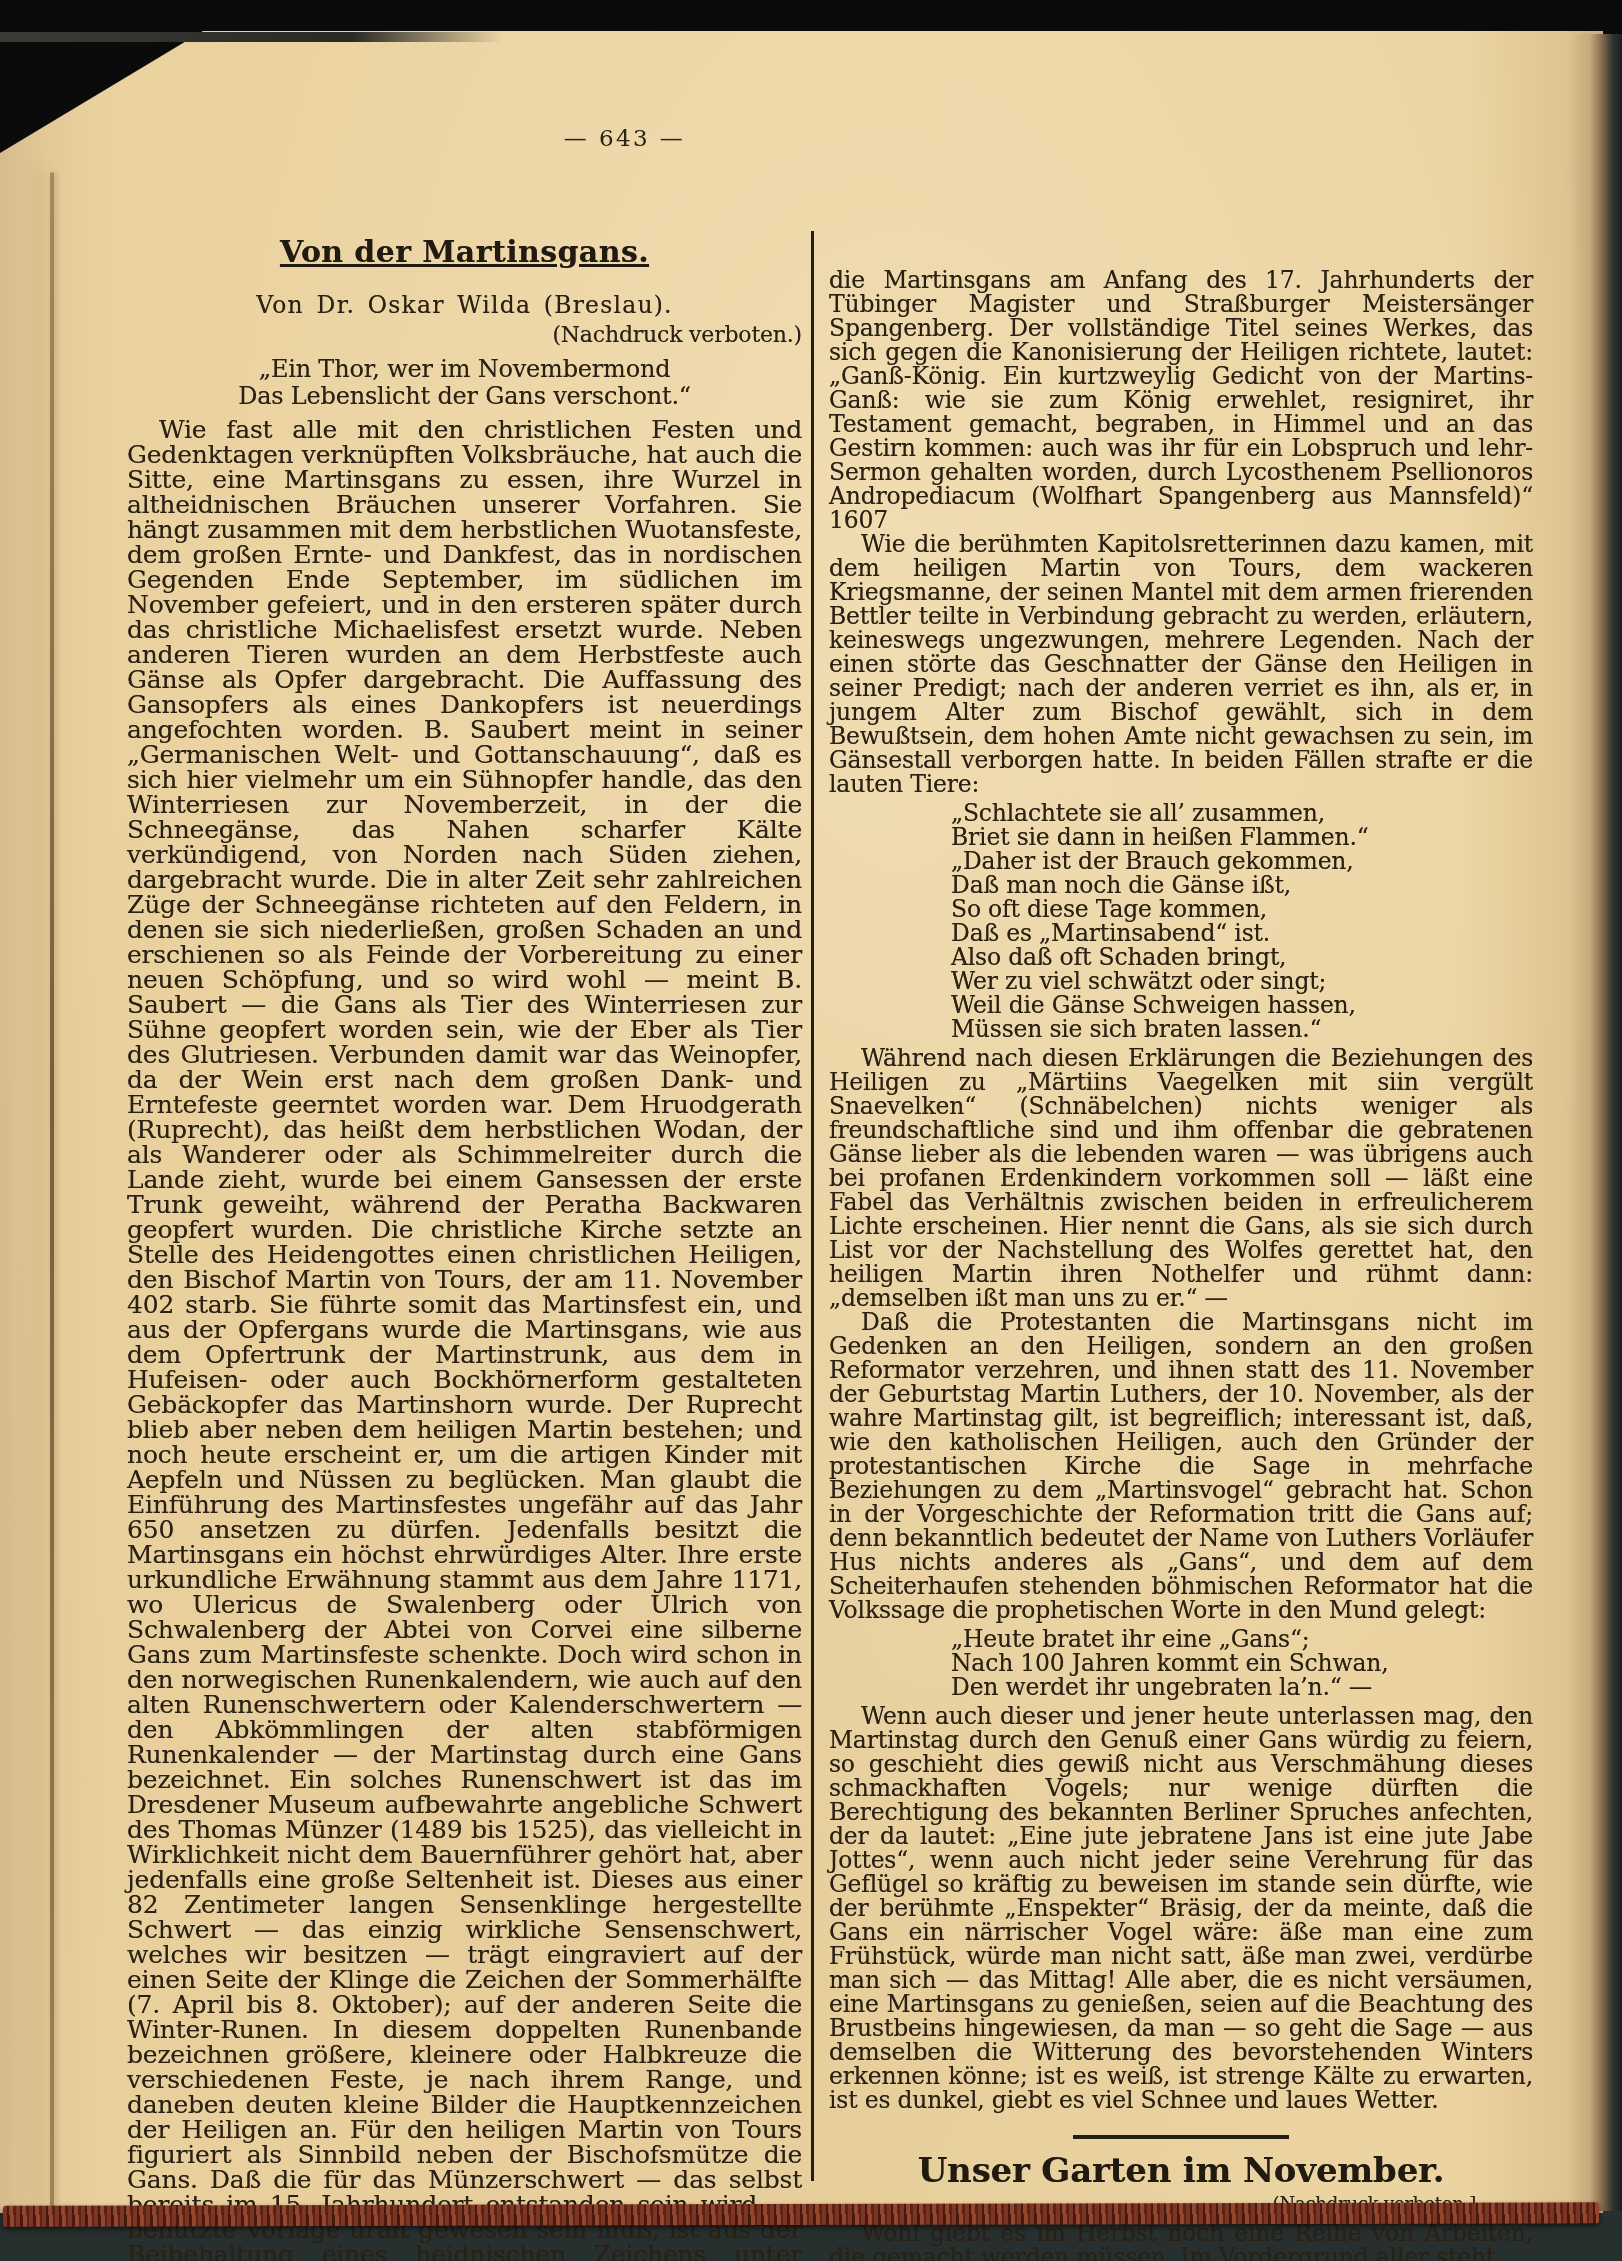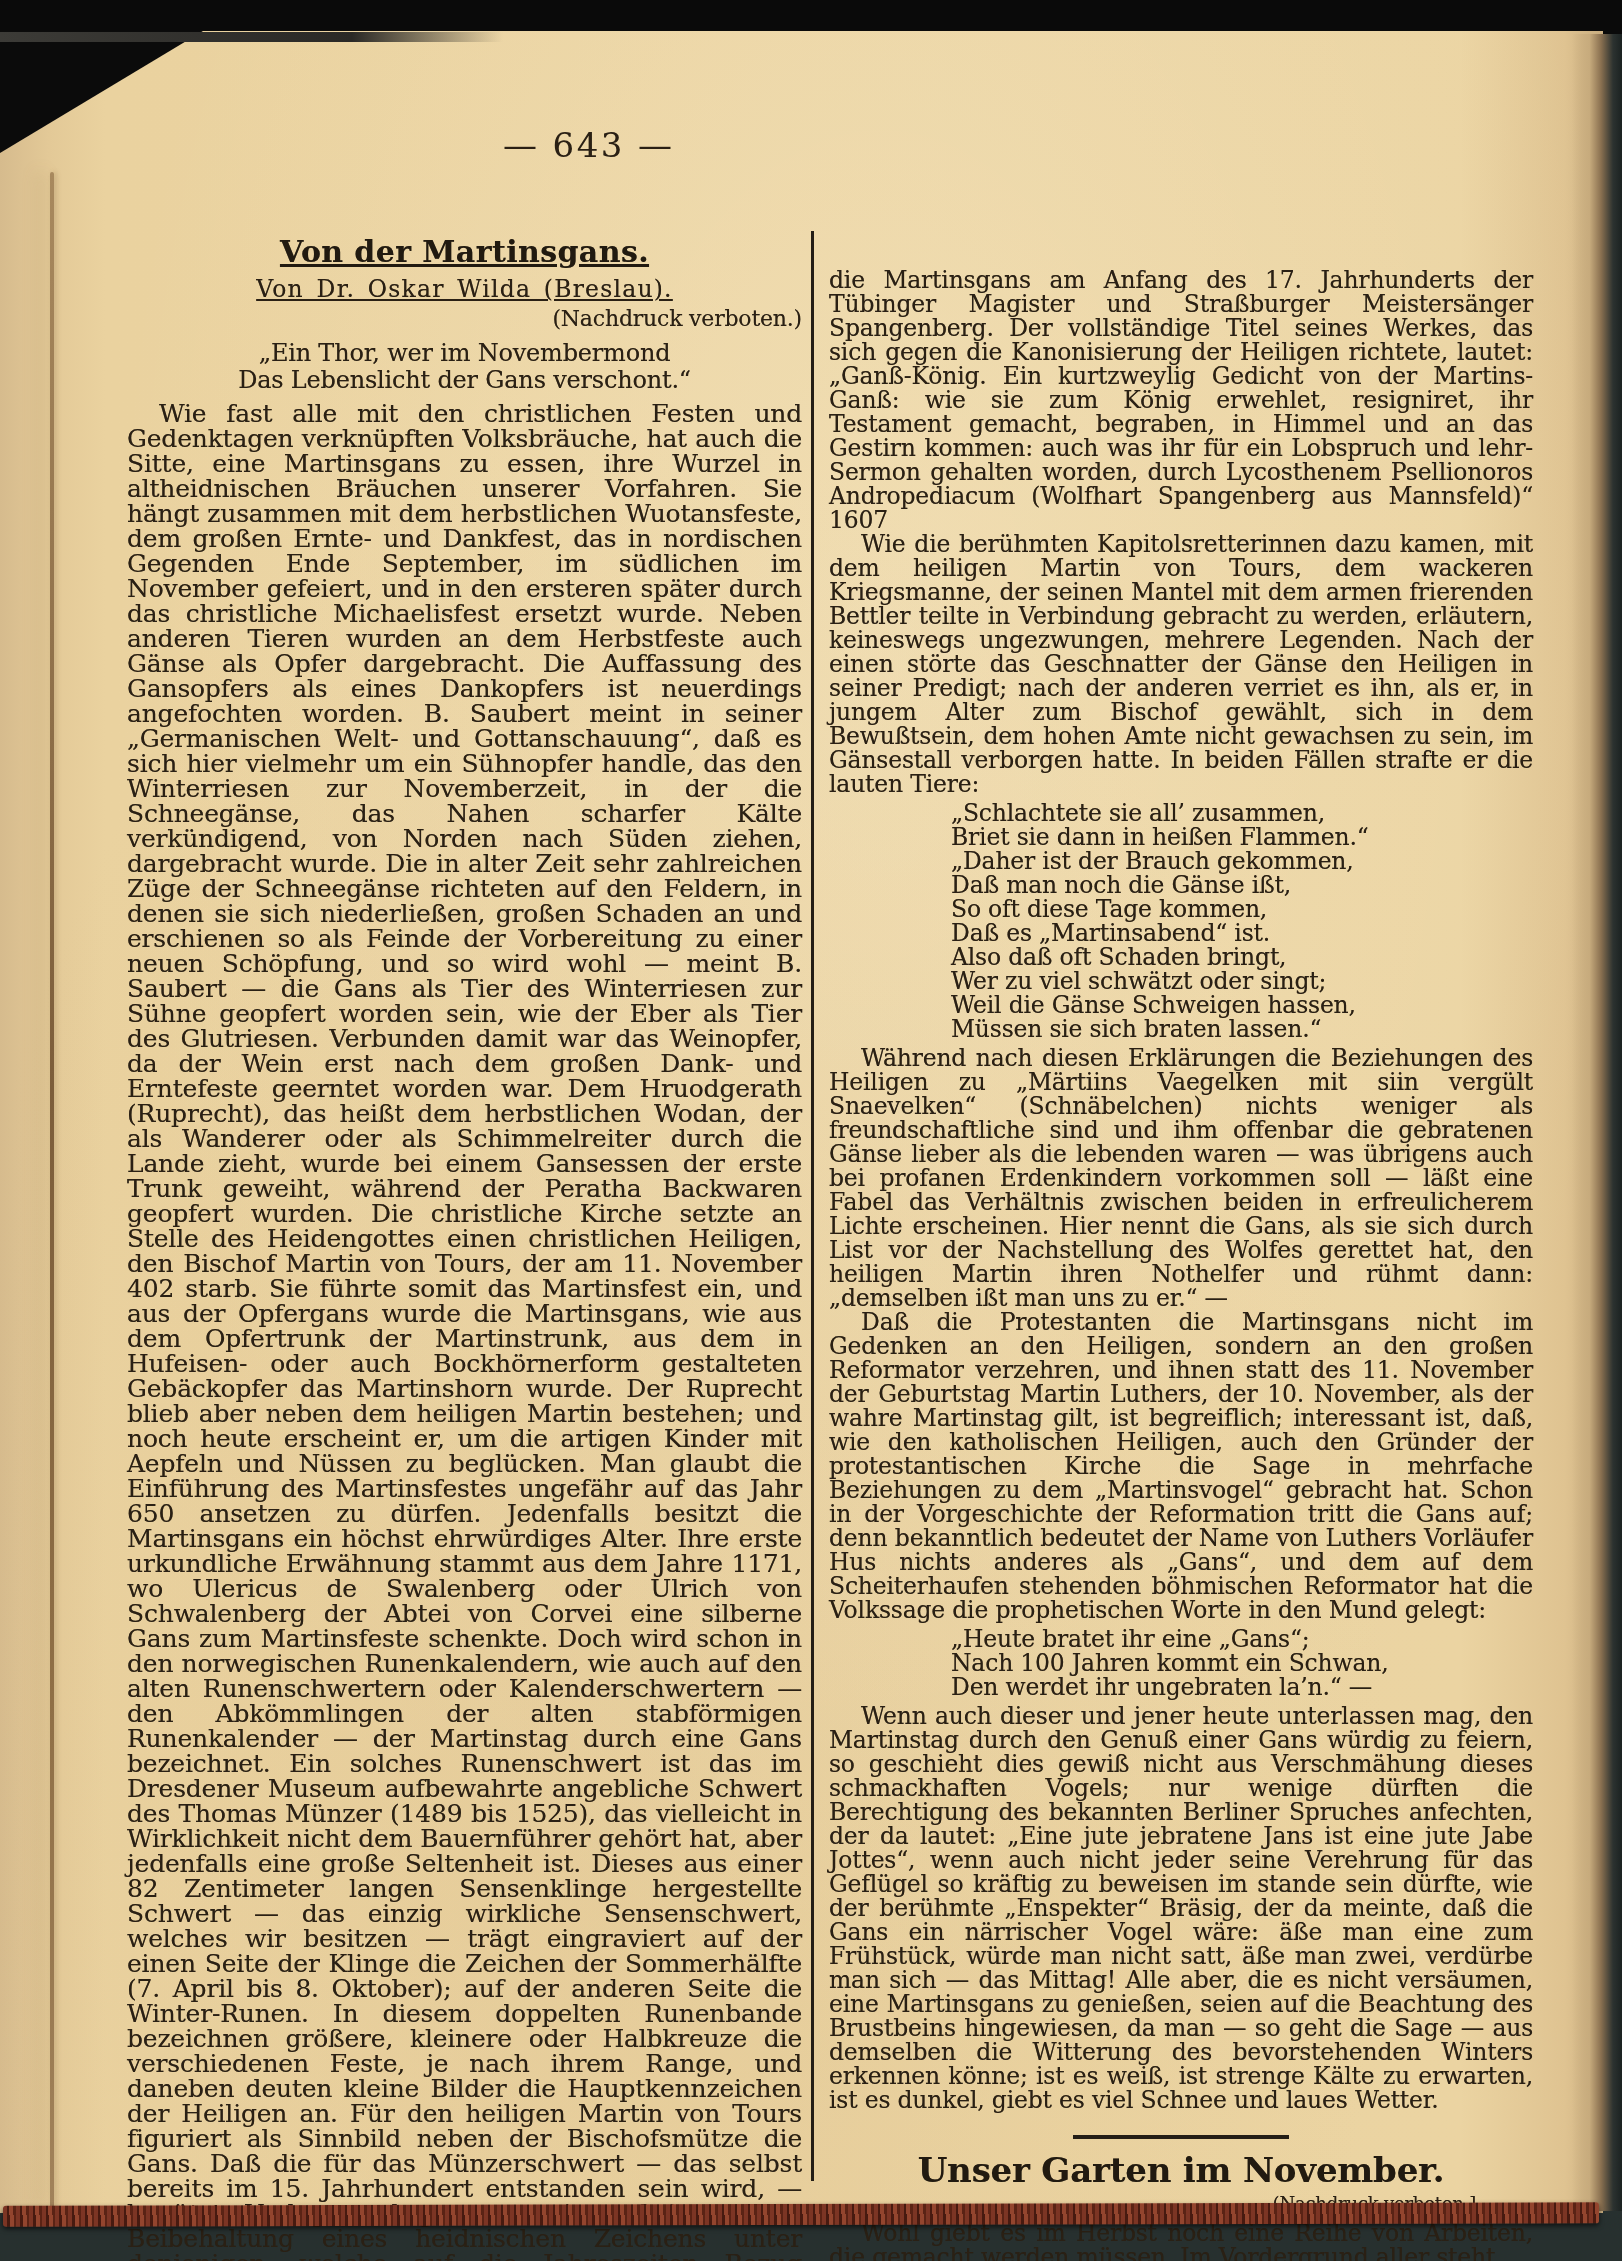--- a/index.html
+++ b/index.html
@@ -25,30 +25,30 @@
     background:linear-gradient(180deg,#a8895e,#7c5d3a 45%,#8f6f46 75%,#a1825a);
     box-shadow:-11.4px 0 14.6px rgba(150,120,75,.35), 2.4px 0 4.9px rgba(120,90,55,.25);
     border-radius:2.4px;}
   .right-stack{position:absolute;left:1572px;top:34px;width:50px;height:2177px;
     background:linear-gradient(90deg,rgba(0,0,0,0),#c7ab7d 35%,#8a7050 58%,#2c3230 82%,#1b2221 100%);}
   .fore-edge{position:absolute;left:3.2px;top:2204px;width:1596px;height:21px;
     transform:rotate(-0.12deg);border-radius:3.2px;
     background:repeating-linear-gradient(90deg,#7c3524 0 4px,#471a10 4px 6.5px,#93452e 6.5px 10.5px,#5a2315 10.5px 13px);
     box-shadow:0 2.4px 4.9px rgba(0,0,0,.6);}
   
-  .pagenum{position:absolute;left:503px;top:94px;width:243px;
-    font-size:34px;letter-spacing:2.4px;color:#2a2014;}
+  .pagenum{position:absolute;left:503px;top:94px;width:243px;text-align:center;
+    font-size:23px;letter-spacing:2.4px;color:#2a2014;}
   .col{position:absolute;color:#2a2014;text-shadow:0 0 0.4px rgba(42,32,20,.55);}
   .col p{margin:0;text-align:justify;hyphens:auto;}
   .col-left{left:127px;top:201px;width:675px;font-size:25px;line-height:25px;letter-spacing:-0.2px;}
   .col-right{left:829px;top:221px;width:704px;font-size:23.5px;line-height:24px;letter-spacing:-0.2px;margin-top:16px;}
   .indent{text-indent:32px;}
   h1.art-title{margin:4px;text-align:center;font-size:30px;line-height:1.08;font-weight:bold;
     letter-spacing:0.4px;color:#211a10;text-decoration:underline;}
-  .byline{margin-top:9px;text-align:center;font-size:23.5px;letter-spacing:1.2px;word-spacing:4px;text-decoration:underline;}
+  .byline{margin-top:25px;text-align:center;font-size:23.5px;letter-spacing:1.2px;word-spacing:4px;}
   .notice-l{margin-top:3.2px;text-align:right;padding-left:191px;font-size:22px;}
   .motto{margin:9.7px 0 6.5px;text-align:center;font-size:24px;line-height:27px;}
   .poem{margin:4.9px 0 4.9px 122px;font-size:23.5px;line-height:24px;}
   .rule2{width:216px;height:4px;background:#241e16;margin:23px auto 13px;}
   h2.art-title2{margin:0;text-align:center;font-size:34px;line-height:1.1;font-weight:bold;color:#211a10;}
   .notice-r{margin:3.2px 57px 4.9px 0;text-align:right;font-size:18px;}
   .divider{position:absolute;left:811px;top:200px;width:3.2px;height:1950px;background:#241e16;}
 </style>
 </head>
 <body>

